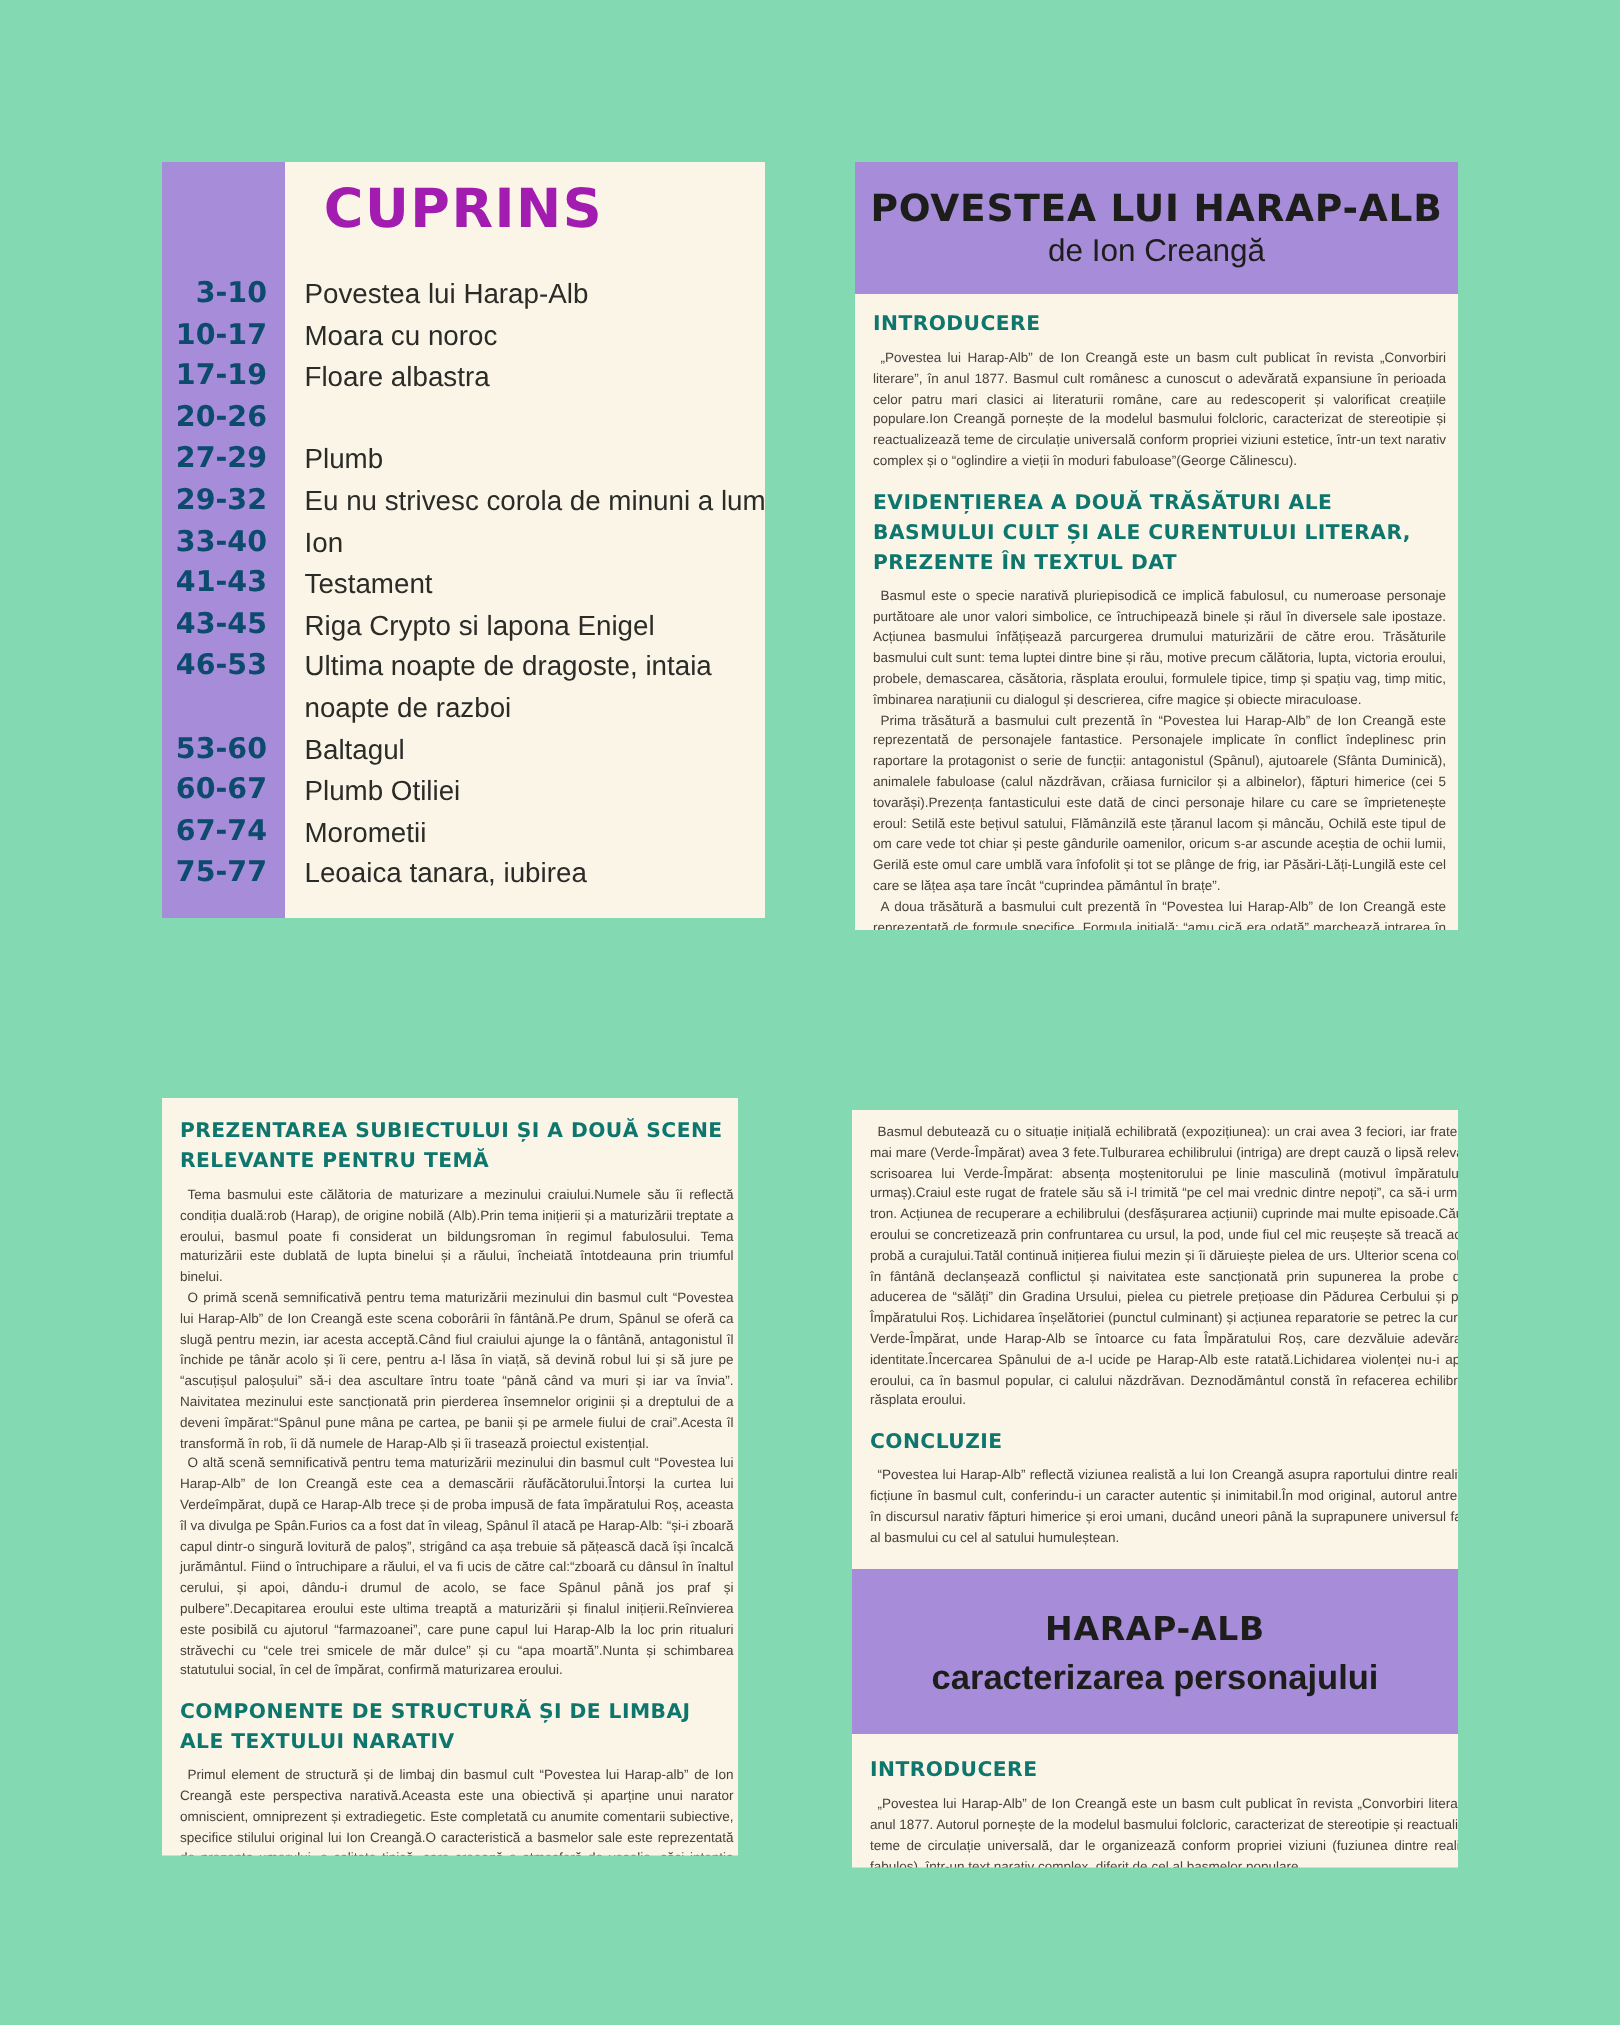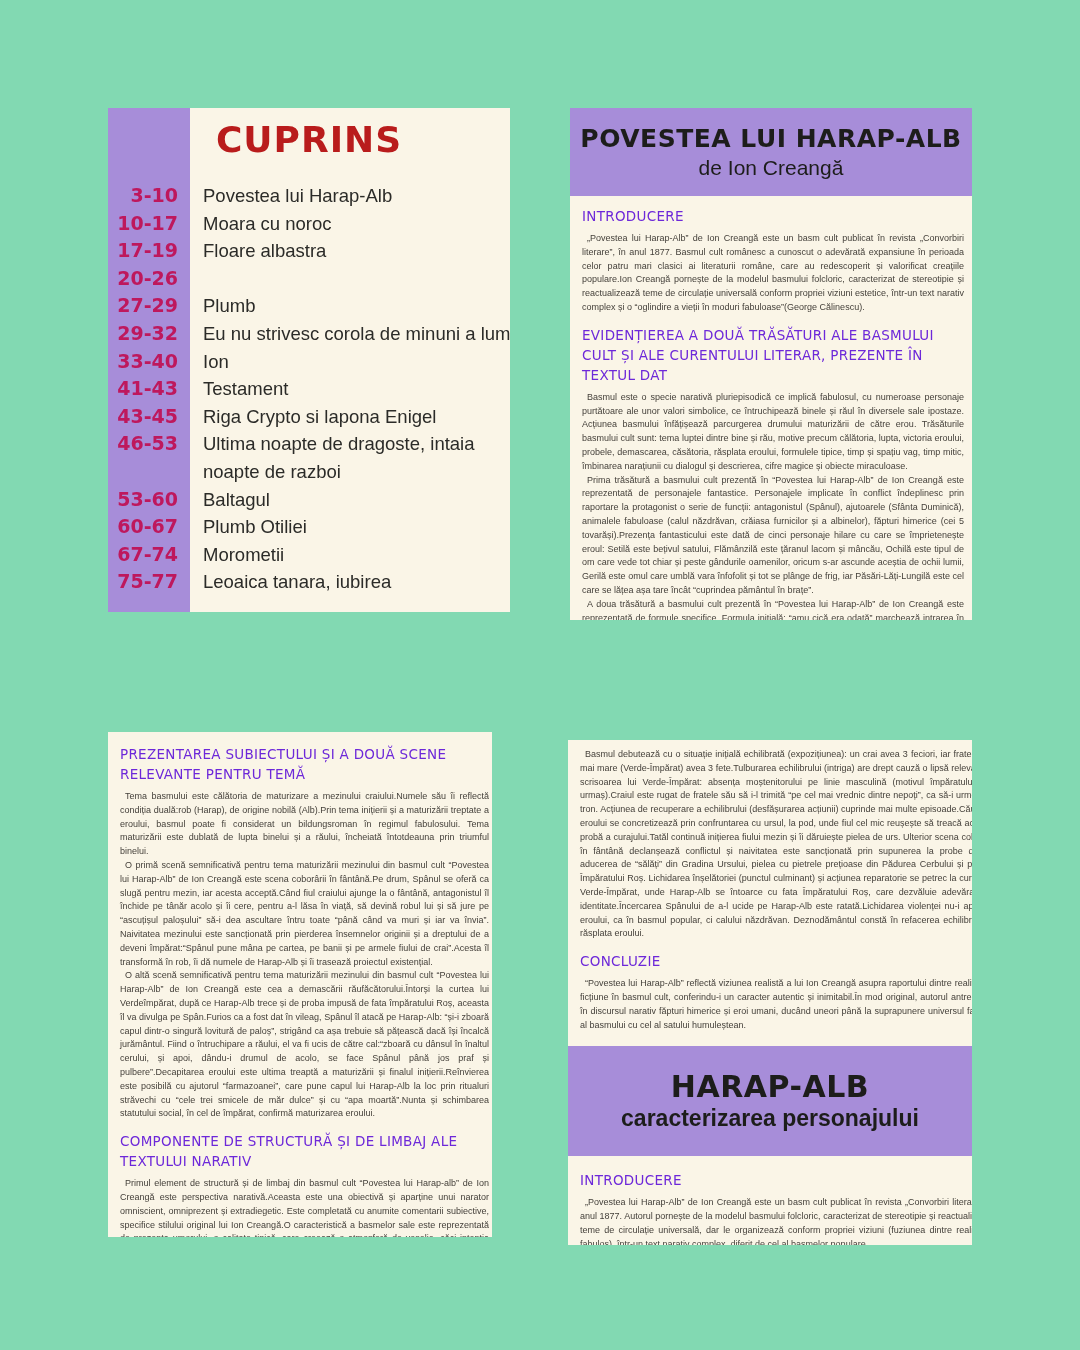--- a/index.html
+++ b/index.html
@@ -15,49 +15,49 @@
     background:#FAF5E7;
     overflow:hidden;
   }
   
   #panel-toc{left:108px;top:108px;width:402px;height:504px;}
   #toc-strip{position:absolute;left:0;top:0;bottom:0;width:82px;background:#A78DD9;}
   #toc-title{
     position:relative;text-align:center;
     font-family:"DejaVu Sans", sans-serif;
     font-weight:800;font-size:36px;letter-spacing:1px;
-    color:#b91c1c;padding-top:10px;line-height:44px;
+    color:#a21caf;padding-top:10px;line-height:44px;
   }
   #toc-list{position:relative;margin-top:20px;}
   .toc-row{display:flex;align-items:flex-start;line-height:27.6px;}
   .toc-pages{
     flex:none;width:82px;box-sizing:border-box;padding-right:12px;
     text-align:right;
     font-family:"DejaVu Sans", sans-serif;
-    font-weight:700;font-size:19px;color:#be185d;
+    font-weight:700;font-size:19px;color:#0c4a6e;
   }
   .toc-item-title{
     flex:1;margin-left:13px;
     font-size:18.5px;font-weight:500;color:#2B2B28;
     white-space:pre;overflow:hidden;
   }
   
   .purple-header{
     background:#A78DD9;
     display:flex;flex-direction:column;align-items:center;justify-content:center;
     color:#1D1D1B;text-align:center;
   }
   .big-title{
     font-family:"DejaVu Sans", sans-serif;
     font-weight:800;white-space:nowrap;letter-spacing:0.5px;
   }
   .sec-heading{
     font-family:"DejaVu Sans", sans-serif;
-    font-weight:400;font-size:13.5px;line-height:20px;
-    letter-spacing:0.3px;color:#6d28d9;
+    font-weight:700;font-size:13.5px;line-height:20px;
+    letter-spacing:0.3px;color:#0f766e;
     margin:10px 0 6px 0;
   }
   .body-p{
     font-size:9px;line-height:13.8px;text-align:justify;
     color:#45413B;margin:0;text-indent:5px;
   }
   
   #panel-essay1{left:570px;top:108px;width:402px;height:512px;}
   #essay1-header{height:88px;}
   #essay1-title{font-size:25px;line-height:32px;}
@@ -65,21 +65,21 @@
   #essay1-body{padding:6px 8px 0 12px;}
   #essay1-body .sec-heading:first-child{margin-top:4px;}
   
   #panel-essay2{left:108px;top:732px;width:384px;height:505px;}
   #essay2-body{padding:2px 3px 0 12px;}
   
   #panel-essay3{left:568px;top:740px;width:404px;height:505px;}
   .e3-text{width:440px;box-sizing:border-box;padding:8px 12px 0 12px;}
   .e3-text.bottom{padding-top:4px;}
   #character-header{height:110px;margin-top:14px;width:404px;}
-  #character-title{font-size:30px;line-height:34px;}
+  #character-title{font-size:22px;line-height:34px;}
   #character-subtitle{font-size:23px;line-height:28px;font-weight:700;white-space:nowrap;}
 </style>
 </head>
 <body>
 
 <div id="canvas">
 
   <div class="panel" id="panel-toc">
     <div id="toc-strip"></div>
     <div id="toc-title">CUPRINS</div>

